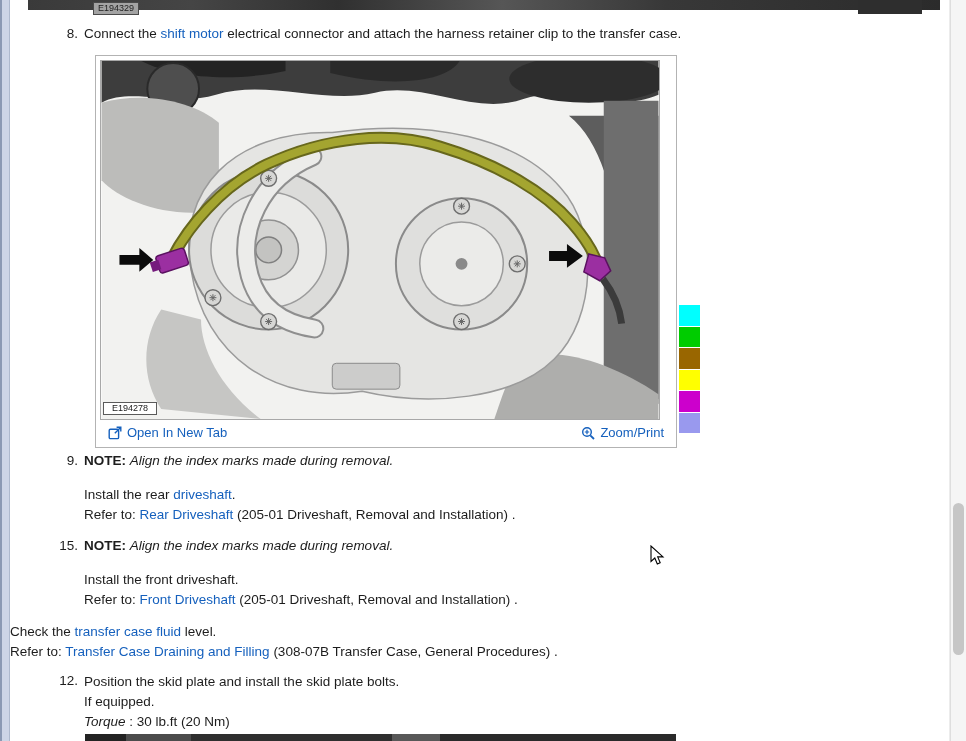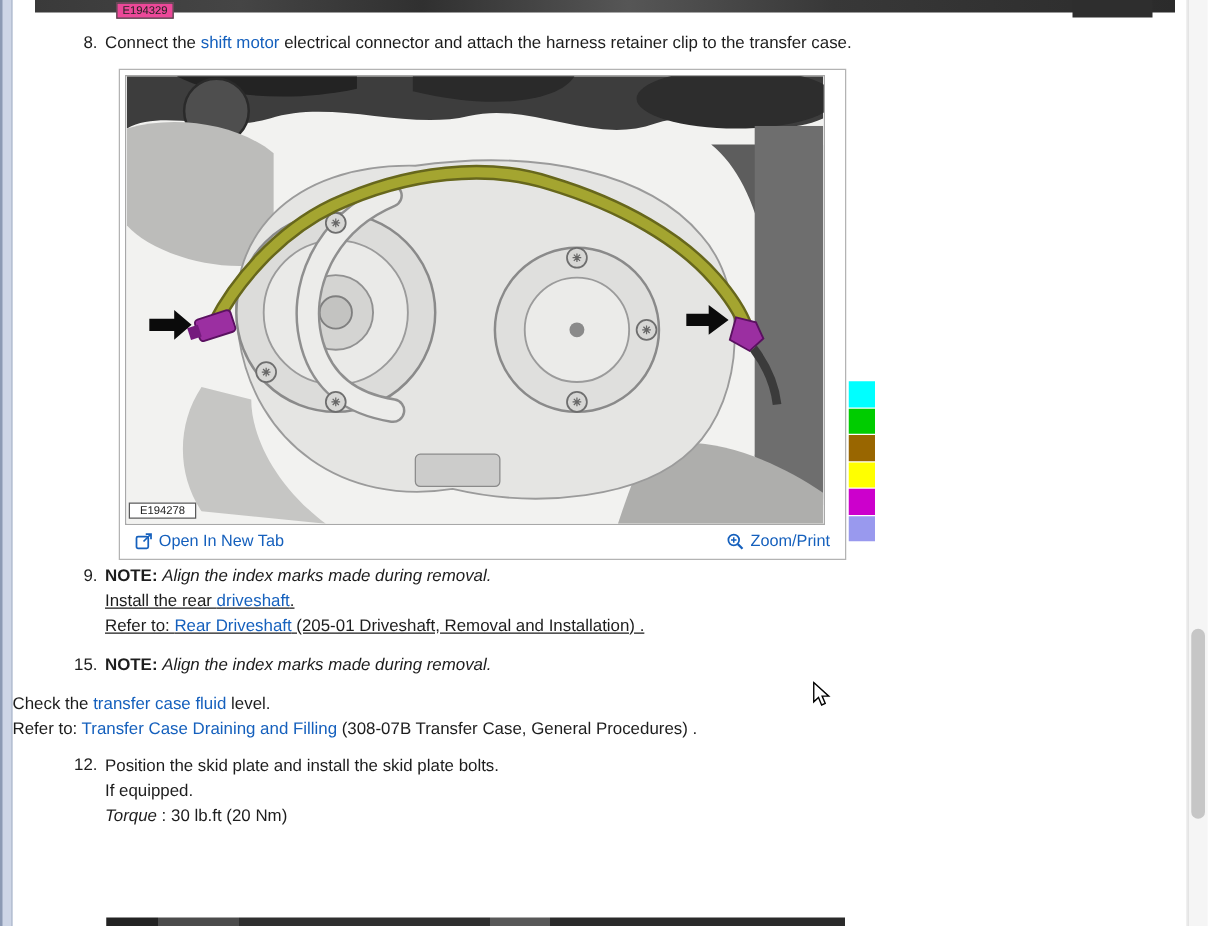--- a/index.html
+++ b/index.html
@@ -6,30 +6,30 @@
   body { margin:0; background:#e8e8e8; }
   .page { position:relative; width:966px; height:741px; background:#fff; overflow:hidden;
           font-family:"Liberation Sans","DejaVu Sans",sans-serif; font-size:13.5px; color:#1d1d1d; }
 
   .left-strip { position:absolute; left:0; top:0; width:10px; height:100%; background:#cdd5e6; border-right:1px solid #aeb9cd; }
   .left-strip::before { content:""; position:absolute; left:0; top:0; width:2px; height:100%; background:#8b99b3; }
 
   .top-frag { position:absolute; left:28px; top:0; width:912px; height:10px;
     background:linear-gradient(90deg,#3a3a3a 0%,#454545 18%,#303030 34%,#565656 52%,#383838 70%,#2b2b2b 100%); }
   .top-frag::after { content:""; position:absolute; right:18px; top:0; width:64px; height:14px; background:#2e2e2e; }
-  .top-label { position:absolute; left:93px; top:2px; background:#ec4899; border:1px solid #4a4a4a;
+  .top-label { position:absolute; left:93px; top:2px; background:#a3a3a3; border:1px solid #4a4a4a;
     padding:0 4px; font-size:9px; line-height:11px; color:#222; z-index:3; }
 
   .content { position:absolute; left:10px; top:25px; width:932px; }
 
   .step { display:flex; margin-bottom:12px; line-height:18px; }
   .step.mb10 { margin-bottom:10px; }
   .step .num { flex:none; width:74px; padding-right:6px; text-align:right; }
   .step .body { flex:1; }
-  .para { margin-top:1px; line-height:20px;text-decoration:underline; }
+  .para { margin-top:15px; line-height:20px; }
   .lines { line-height:20px; }
   .lnk { color:var(--link-color,#1560bd); text-decoration:none; cursor:pointer; }
 
   .figure { margin:12px 0 4px 85px; width:582px; border:1px solid #b3b3b3; background:#fff; }
   .fig-imgwrap { position:relative; margin:4px 4px 2px; width:562px; }
   .fig-svg { display:block; width:560px; height:360px; border:1px solid #a8a8a8; }
   .fig-label { position:absolute; left:3px; bottom:5px; background:#fff; border:1px solid #5a5a5a;
     padding:0 8px; font-size:9px; line-height:11px; color:#222; }
   .fig-footer { display:flex; justify-content:space-between; align-items:center; padding:3px 12px 7px; }
   .ftr { display:inline-flex; align-items:center; gap:5px; font-size:13px; }
@@ -166,20 +166,24 @@
           <div><span>Install the rear </span><a href="#" class="lnk">driveshaft</a><span>.</span></div>
           <div><span>Refer to: </span><a href="#" class="lnk">Rear Driveshaft</a><span> (205-01 Driveshaft, Removal and Installation) .</span></div>
         </div>
       </div>
     </div>
 
     <div class="step">
       <div class="num">15.</div>
       <div class="body">
         <div class="note"><b>NOTE:</b> <i>Align the index marks made during removal.</i></div>
+        <div class="para">
+          <div>Install the front driveshaft.</div>
+          <div><span>Refer to: </span><a href="#" class="lnk">Front Driveshaft</a><span> (205-01 Driveshaft, Removal and Installation) .</span></div>
+        </div>
       </div>
     </div>
 
     <div class="step mb10">
       <div class="body lines">
         <div><span>Check the </span><a href="#" class="lnk">transfer case fluid</a><span> level.</span></div>
         <div><span>Refer to: </span><a href="#" class="lnk">Transfer Case Draining and Filling</a><span> (308-07B Transfer Case, General Procedures) .</span></div>
       </div>
     </div>
 

